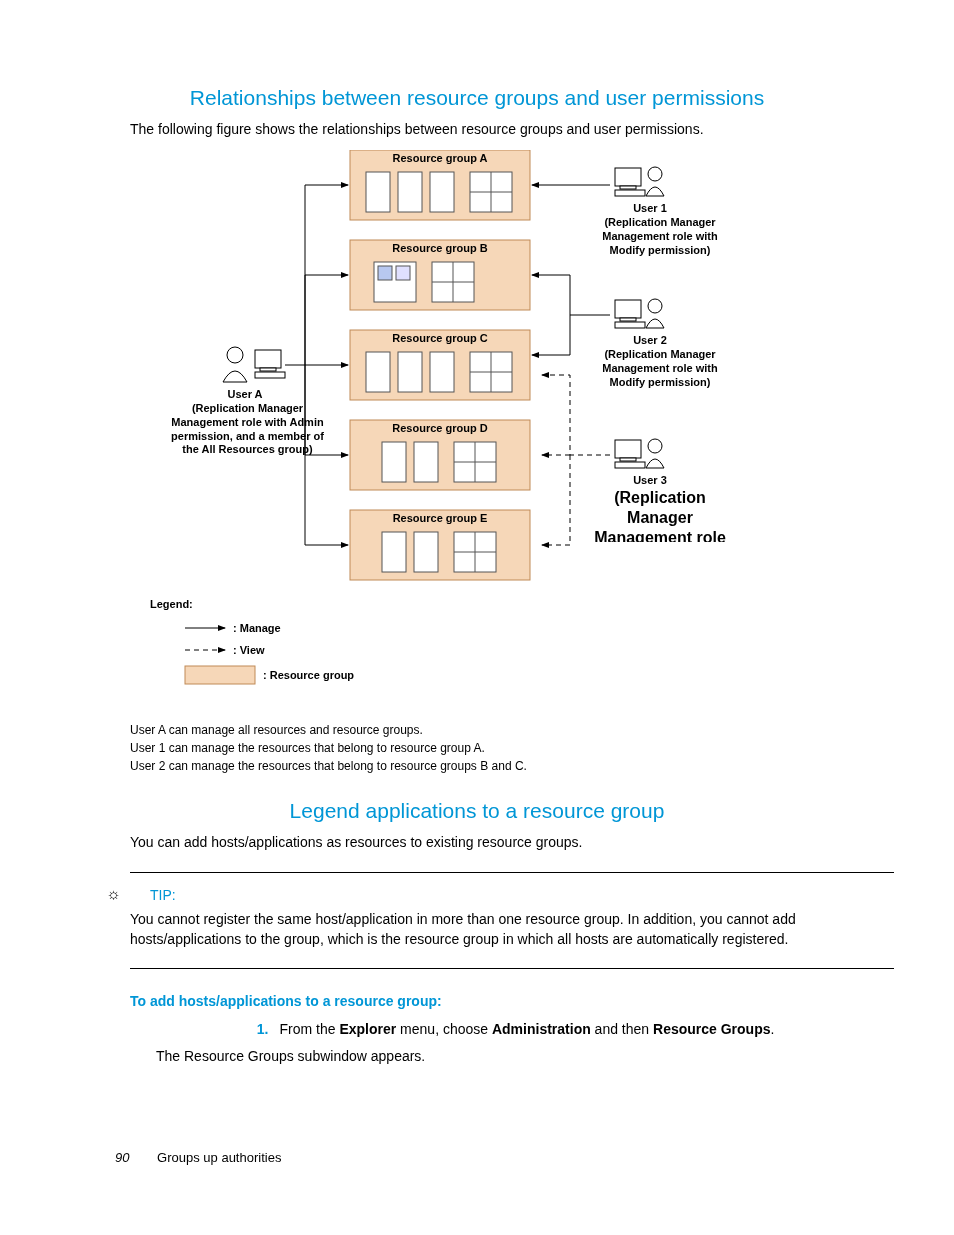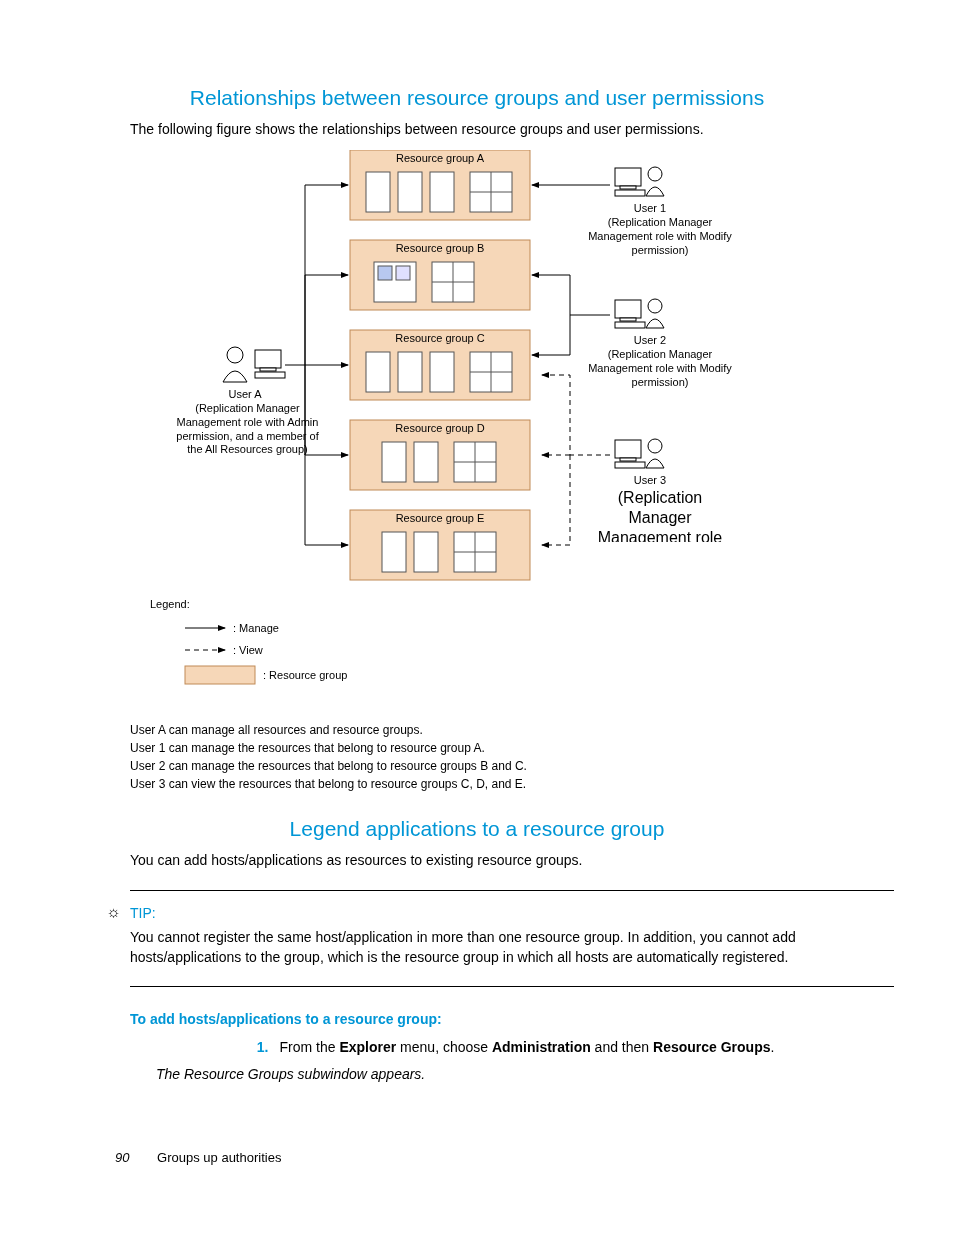--- a/index.html
+++ b/index.html
@@ -18,37 +18,39 @@
     font-size: 21px;
     margin: 16px 0 10px 0;
     text-align: center;
   }
   .intro {
     margin: 8px 0 10px 70px;
     line-height: 1.4;
   }
   .diagram-wrap {
     margin: 0 0 0 70px;
+    font-weight: bold;
   }
   .caplines {
     margin: 8px 0 24px 70px;
     font-size: 12px;
     line-height: 1.5;
   }
   .tip-block {
     margin: 20px 0 0 70px;
     border-top: 1px solid #000;
     border-bottom: 1px solid #000;
     padding: 14px 0 18px 0;
     position: relative;
   }
   .tip-label {
     color: #0096d6;
     font-size: 14px;
     margin-bottom: 6px;
+    margin-left: 20px;
   }
   .tip-icon {
     position: absolute;
     left: -24px;
     top: 12px;
     font-size: 16px;
   }
   .tip-text { line-height: 1.45; }
   .subhead {
     font-weight: bold;
@@ -60,21 +62,21 @@
     margin: 0 0 8px 70px;
     line-height: 1.5;
     text-align: center;
   }
   .step .num {
     color: #0096d6;
     font-weight: bold;
     display: inline-block;
     width: 26px;
   }
-  .step-body { margin-left: 96px; font-style: italic; }
+  .step-body { margin-left: 96px; }
   .footer {
     position: absolute;
     left: 115px;
     top: 1150px;
     font-size: 13px;
   }
   .footer .pn { margin-right: 24px; font-style: italic; }
   
   .svgt { font-family: Arial, sans-serif; font-size: 11px; fill: #000; }
   .svgt-c { text-anchor: middle; }
@@ -219,21 +221,20 @@
     <rect x="55" y="516" width="70" height="18" class="gbox"></rect>
     <text class="svgt" x="133" y="529">: Resource group</text>
   </g>
 </svg>
 </div>
 
 <div class="caplines">
   <div>User A can manage all resources and resource groups.</div>
   <div>User 1 can manage the resources that belong to resource group A.</div>
   <div>User 2 can manage the resources that belong to resource groups B and C.</div>
-  <div>User 3 can view the resources that belong to resource groups C, D, and E.</div>
 </div>
 
 <h2>Legend applications to a resource group</h2>
 <p class="intro">You can add hosts/applications as resources to existing resource groups.</p>
 
 <div class="tip-block">
   <span class="tip-icon">☼</span>
   <div class="tip-label">TIP:</div>
   <div class="tip-text">You cannot register the same host/application in more than one resource group. In addition, you cannot add hosts/applications to the                                  group, which is the resource group in which all hosts are automatically registered.</div>
 </div>

